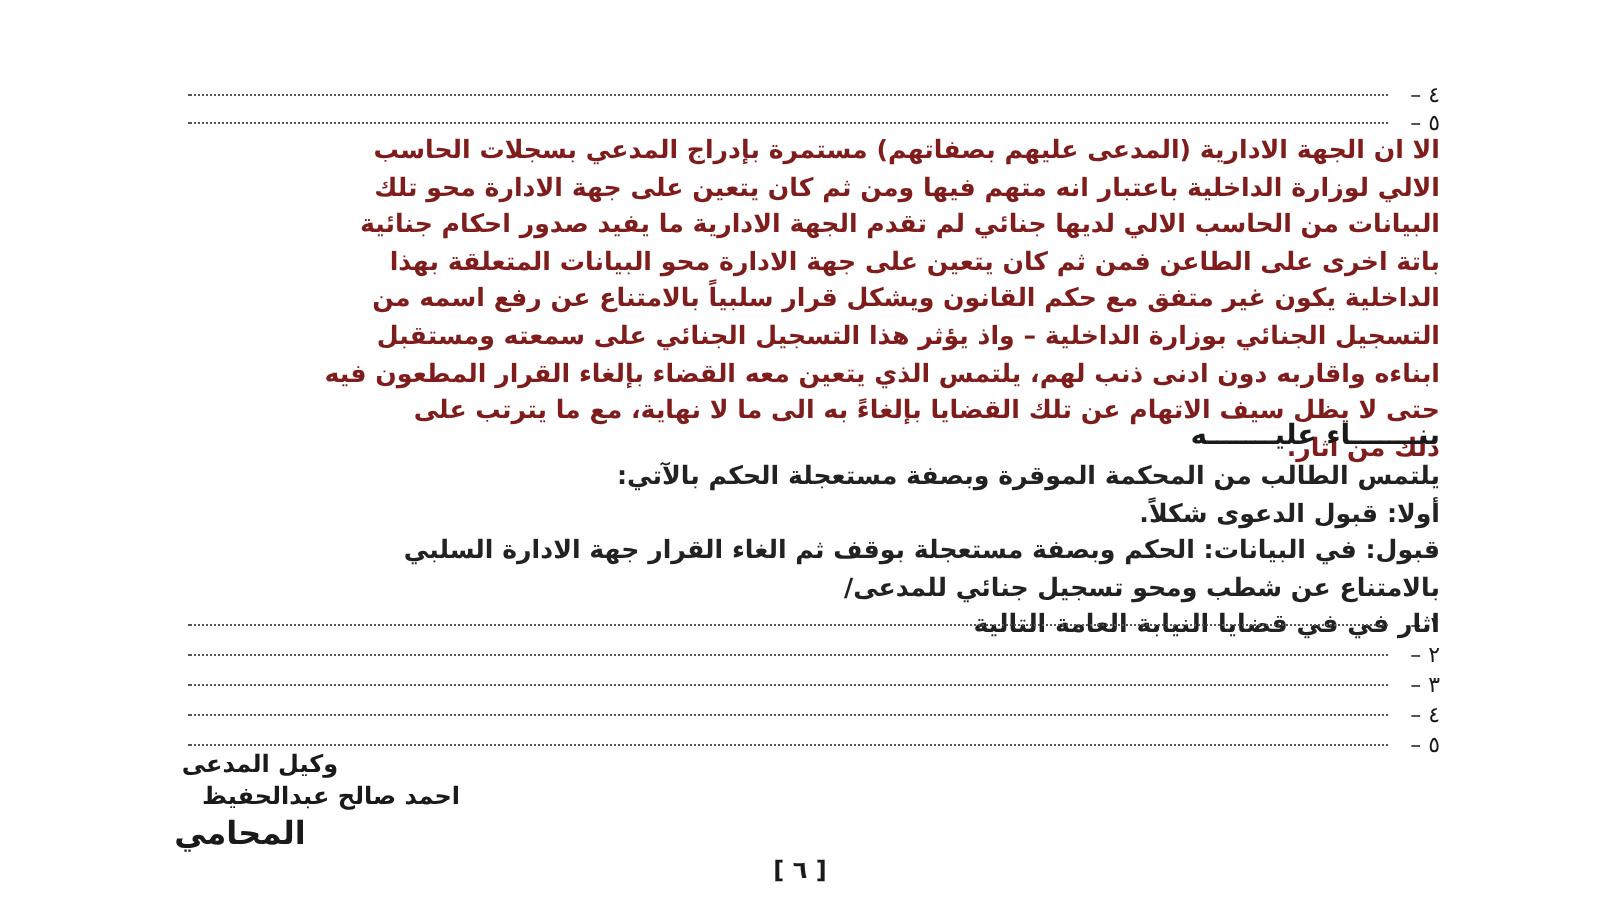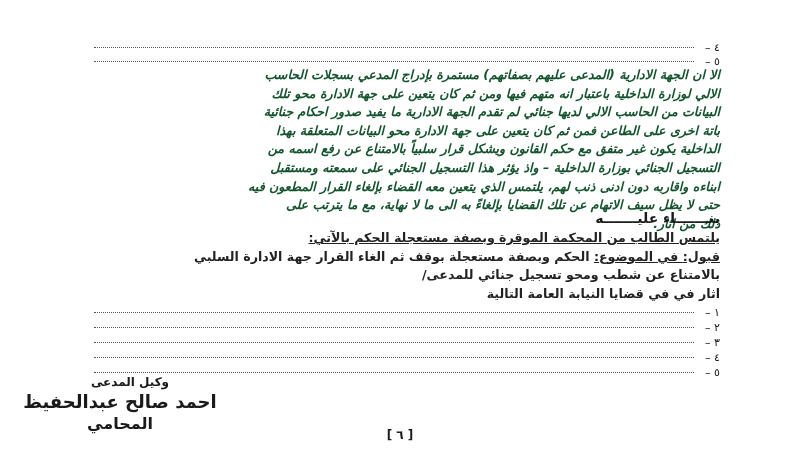--- a/index.html
+++ b/index.html
@@ -19,40 +19,40 @@
     display:flex; align-items:center; direction:rtl;
     font-size:11px;
   }
   .dotline .num { width:22px; text-align:right; font-size:11px; white-space:nowrap; }
   .dotline .dots {
     flex:1; height:0; border-bottom:1.5px dotted #555; margin-left:2px; margin-right:4px;
   }
   .para {
     position:absolute; right:0; top:66px; width:628px;
     font-size:12.6px; line-height:18.6px; text-align:justify;
-    text-align-last:right; font-weight:bold; color:#14532d;font-style:italic;
+    text-align-last:right; font-weight:bold; color:#7f1d1d;
   }
   .para p { margin:0; }
   .heading {
     position:absolute; top:210px; right:0; width:628px; text-align:right;
     font-size:14px; font-weight:bold; letter-spacing:1px;
   }
   .heading span { display:inline-block; border-bottom:0 solid; }
   .req {
     position:absolute; right:0; top:229px; width:628px;
     font-size:12.6px; line-height:18.6px; font-weight:bold; color:#222;
   }
   .req div { white-space:nowrap; }
-  .u { text-decoration:underline; }
+  .u { }
   .sig {
     position:absolute; left:10px; top:375px; width:220px; text-align:center;
     direction:rtl; font-weight:bold;
   }
   .sig .role { font-size:12px; margin-left:20px; }
-  .sig .name { font-size:18px; margin-top:2px; letter-spacing:0.5px; }
+  .sig .name { font-size:12px; margin-top:2px; letter-spacing:0.5px;text-align:right; }
   .sig .title { font-size:16px; margin-top:2px; }
   .pagenum {
     position:absolute; left:365px; top:428px; width:70px; text-align:center;
     font-size:12px; font-weight:bold;
   }
 </style>
 </head>
 <body>
 
 <div class="page">
@@ -78,21 +78,24 @@
     <p style="text-align-last:right">ذلك من اثار.</p>
   </div>
 
   <div class="heading">
     <span>بنـــــــاء عليـــــــه</span>
   </div>
 
   <div class="req">
     <div class="u">يلتمس الطالب من المحكمة الموقرة وبصفة مستعجلة الحكم بالآتي:</div>
     <div>
-      <span class="u">قبول:</span><span class="u"> في الموضوع:</span><span> الحكم وبصفة مستعجلة بوقف ثم الغاء القرار جهة الادارة السلبي</span>
+      <span class="u">أولا:</span><span> قبول الدعوى شكلاً.</span>
+    </div>
+    <div>
+      <span class="u">قبول:</span><span class="u"> في البيانات:</span><span> الحكم وبصفة مستعجلة بوقف ثم الغاء القرار جهة الادارة السلبي</span>
     </div>
     <div>بالامتناع عن شطب ومحو تسجيل جنائي للمدعى/</div>
     <div>اثار في في قضايا النيابة العامة التالية</div>
   </div>
 
   <div class="dotline" style="top:305px">
     <span class="num">١ –</span>
     <span class="dots"></span>
   </div>
   <div class="dotline" style="top:320px">

